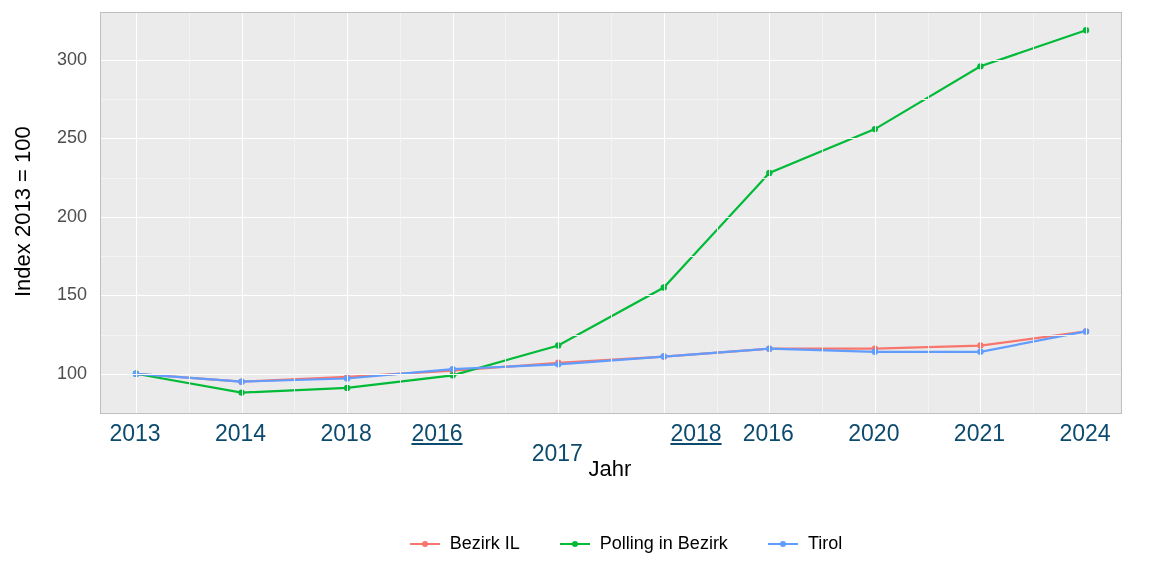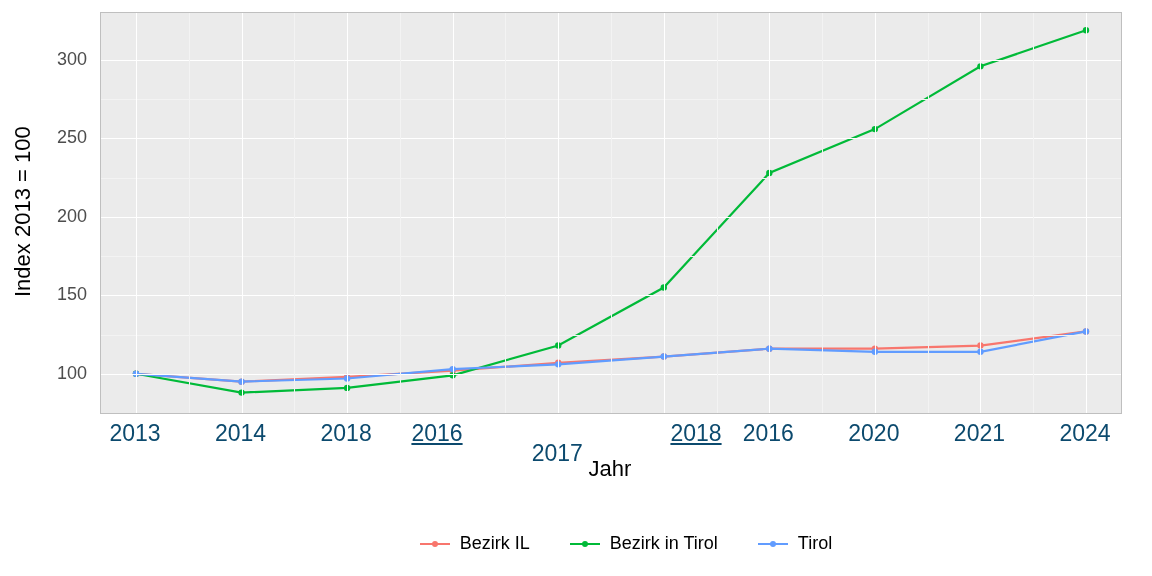--- a/index.html
+++ b/index.html
@@ -215,21 +215,21 @@
           <div class="lk-line" style="background: rgb(248, 118, 109);"></div>
           <div class="lk-dot" style="background: rgb(248, 118, 109);"></div>
         </div>
         <span>Bezirk IL</span>
       </div>
       <div class="legend-item">
         <div class="legend-key">
           <div class="lk-line" style="background: rgb(0, 186, 56);"></div>
           <div class="lk-dot" style="background: rgb(0, 186, 56);"></div>
         </div>
-        <span>Bezirk in Tirol</span>
+        <span>Polling in Bezirk</span>
       </div>
       <div class="legend-item">
         <div class="legend-key">
           <div class="lk-line" style="background: rgb(97, 156, 255);"></div>
           <div class="lk-dot" style="background: rgb(97, 156, 255);"></div>
         </div>
         <span>Tirol</span>
       </div>
     </div>
 

